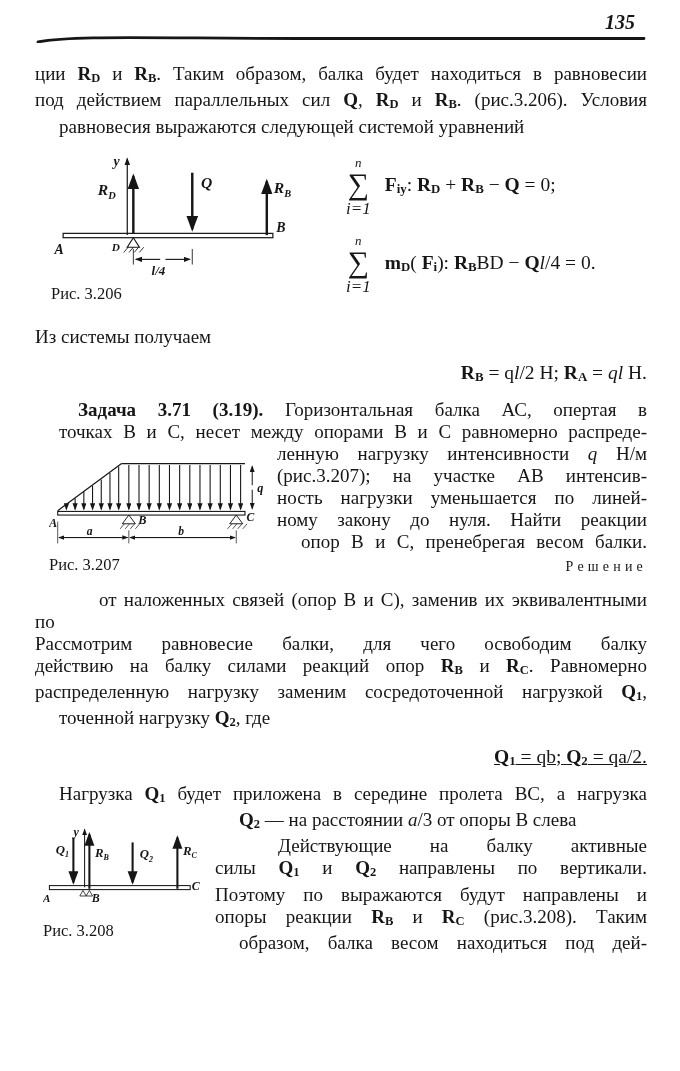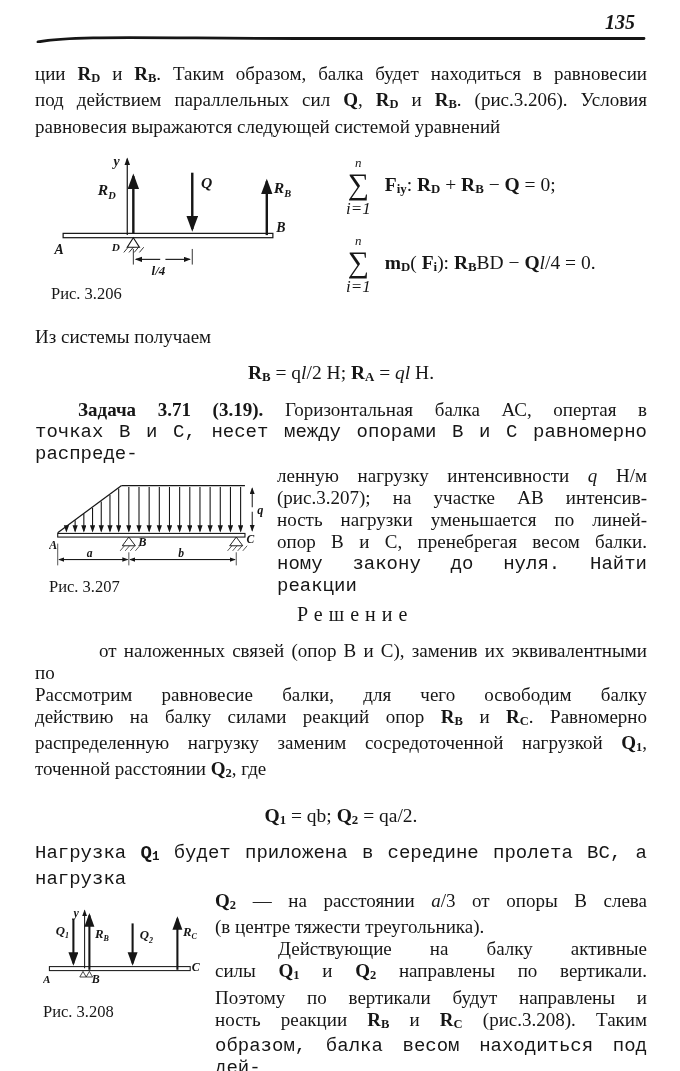--- a/index.html
+++ b/index.html
@@ -8,47 +8,47 @@
     padding:10px 33px 0 35px;background:#ffffff;color:#161616;
     font-family:"Liberation Serif","DejaVu Serif",serif;
     overflow:hidden;position:relative;
   }
   
   .pagenum{text-align:right;font-style:italic;font-weight:bold;font-size:20px;line-height:24px;padding-right:12px;}
   .rule{display:block;}
   
   .para{font-size:19px;line-height:22px;}
   .line{text-align:justify;text-align-last:justify;}
-  .lines .line:last-child{text-align-last:auto;}
-  .justify-all .line:last-child{text-align-last:justify;font-family:Liberation Mono, monospace;}
+  .lines .line:last-child{text-align-last:auto;margin-left:24px;}
+  .justify-all .line:last-child{text-align-last:justify;}
   .lines .line:first-child{text-indent:var(--ind,0);}
   .b{font-weight:bold;}
   .i{font-style:italic;}
   .sub{font-size:66%;vertical-align:-0.18em;}
   
   .figrow{display:flex;margin-top:10px;}
   .figleft{width:295px;box-sizing:border-box;padding:2px 0 0 16px;}
   .eqs{flex:1;box-sizing:border-box;padding:8px 0 0 16px;font-size:19.5px;}
   .eqrow{display:flex;align-items:center;gap:14px;margin-bottom:17px;}
   .sigma{display:inline-flex;flex-direction:column;align-items:center;line-height:1;}
   .sig-top{font-size:13px;font-style:italic;margin-bottom:1px;}
   .sig-sym{font-size:30px;line-height:28px;}
   .sig-bot{font-size:17px;font-style:italic;margin-top:2px;}
-  .eqcenter{text-align:center;font-size:19.5px;margin-top:14px;}
+  .eqcenter{text-align:right;font-size:19.5px;margin-top:14px;}
   .figcap{font-size:16.5px;margin-top:4px;text-align:left;}
   
   .wraprow{display:flex;}
   .w1-fig{width:242px;box-sizing:border-box;padding:6px 0 0 14px;}
   .w1-fig .figcap{width:225px;}
   .w2-fig{width:180px;box-sizing:border-box;padding:14px 0 0 8px;}
   .w2-fig .figcap{width:170px;}
   .wcol{flex:1;}
-  .reshenie{font-size:20px;letter-spacing:0.30em;margin:6px 0 0 20px;}
-  
-  .mt14{margin-top:14px;} .mt12{margin-top:20px;} .mt20{margin-top:20px;}
+  .reshenie{font-size:14px;letter-spacing:0.30em;margin:6px 0 0 0;text-align:right;}
+  
+  .mt14{margin-top:14px;} .mt12{margin-top:12px;text-decoration:underline;} .mt20{margin-top:20px;}
   
   svg text{fill:#161616;}
   .svgi{font-style:italic;font-weight:bold;}
 </style>
 </head>
 <body>
 
 <div class="page">
 
   <div class="header">
@@ -194,33 +194,33 @@
         <text x="52" y="118" font-size="16" class="svgi">a</text>
         <text x="178" y="118" font-size="16" class="svgi">b</text>
       </svg>
       <div class="figcap">Рис. 3.207</div>
     </div>
     <div class="wcol">
       <div class="para lines justify-all">
           <div class="line"><span>ленную нагрузку интенсивности </span><span class="i">q</span><span> Н/м</span></div>
           <div class="line"><span>(рис.3.207); на участке АВ интенсив-</span></div>
           <div class="line"><span>ность нагрузки уменьшается по линей-</span></div>
+          <div class="line"><span>ному закону до нуля. Найти реакции</span></div>
           <div class="line"><span>опор В и С, пренебрегая весом балки.</span></div>
-          <div class="line"><span>ному закону до нуля. Найти реакции</span></div>
         </div>
       <div class="reshenie">Решение</div>
     </div>
   </div>
 
   <div class="para lines mt14" style="--ind:64px">
       <div class="line"><span>от наложенных связей (опор В и С), заменив их эквивалентными по</span></div>
       <div class="line"><span>Рассмотрим равновесие балки, для чего освободим балку</span></div>
       <div class="line"><span>действию на балку силами реакций опор </span><span class="b">R</span><span class="b sub">B</span><span> и </span><span class="b">R</span><span class="b sub">C</span><span>. Равномерно</span></div>
       <div class="line"><span>распределенную нагрузку заменим сосредоточенной нагрузкой </span><span class="b">Q</span><span class="b sub">1</span><span>,</span></div>
-      <div class="line"><span>точенной расстоянии </span><span class="b">Q</span><span class="b sub">2</span><span>, где</span></div>
+      <div class="line"><span>точенной нагрузку </span><span class="b">Q</span><span class="b sub">2</span><span>, где</span></div>
     </div>
 
   <div class="eqcenter mt12"><span class="b">Q</span><span class="b sub">1</span><span> = qb;    </span><span class="b">Q</span><span class="b sub">2</span><span> = qa/2.</span></div>
 
   <div class="para lines justify-all mt14">
       <div class="line"><span>Нагрузка </span><span class="b">Q</span><span class="b sub">1</span><span> будет приложена в середине пролета ВС, а нагрузка</span></div>
     </div>
 
   <div class="wraprow">
     <div class="w2-fig">
@@ -247,25 +247,24 @@
         <text x="175" y="40" font-size="16" class="svgi"><tspan>R</tspan><tspan dy="4" font-size="10">C</tspan></text>
         <text x="0" y="98" font-size="14" class="svgi">A</text>
         <text x="61" y="99" font-size="15" class="svgi">B</text>
         <text x="186" y="83" font-size="15" class="svgi">C</text>
       </svg>
       <div class="figcap">Рис. 3.208</div>
     </div>
     <div class="wcol">
       <div class="para lines">
           <div class="line"><span class="b">Q</span><span class="b sub">2</span><span> — на расстоянии </span><span class="i">a</span><span>/3 от опоры В слева</span></div>
-          <div class="line"><span>(в центре тяжести треугольника).</span></div>
         </div>
       <div class="para lines justify-all" style="--ind:63px">
           <div class="line"><span>Действующие на балку активные</span></div>
           <div class="line"><span>силы </span><span class="b">Q</span><span class="b sub">1</span><span> и </span><span class="b">Q</span><span class="b sub">2</span><span> направлены по вертикали.</span></div>
-          <div class="line"><span>Поэтому по вертикали будут направлены и</span></div>
-          <div class="line"><span>ность реакции </span><span class="b">R</span><span class="b sub">B</span><span> и </span><span class="b">R</span><span class="b sub">C</span><span> (рис.3.208). Таким</span></div>
+          <div class="line"><span>Поэтому по выражаются будут направлены и</span></div>
+          <div class="line"><span>опоры реакции </span><span class="b">R</span><span class="b sub">B</span><span> и </span><span class="b">R</span><span class="b sub">C</span><span> (рис.3.208). Таким</span></div>
           <div class="line"><span>образом, балка весом находиться под дей-</span></div>
         </div>
     </div>
   </div>
 
 </div>
 
 </body></html>

